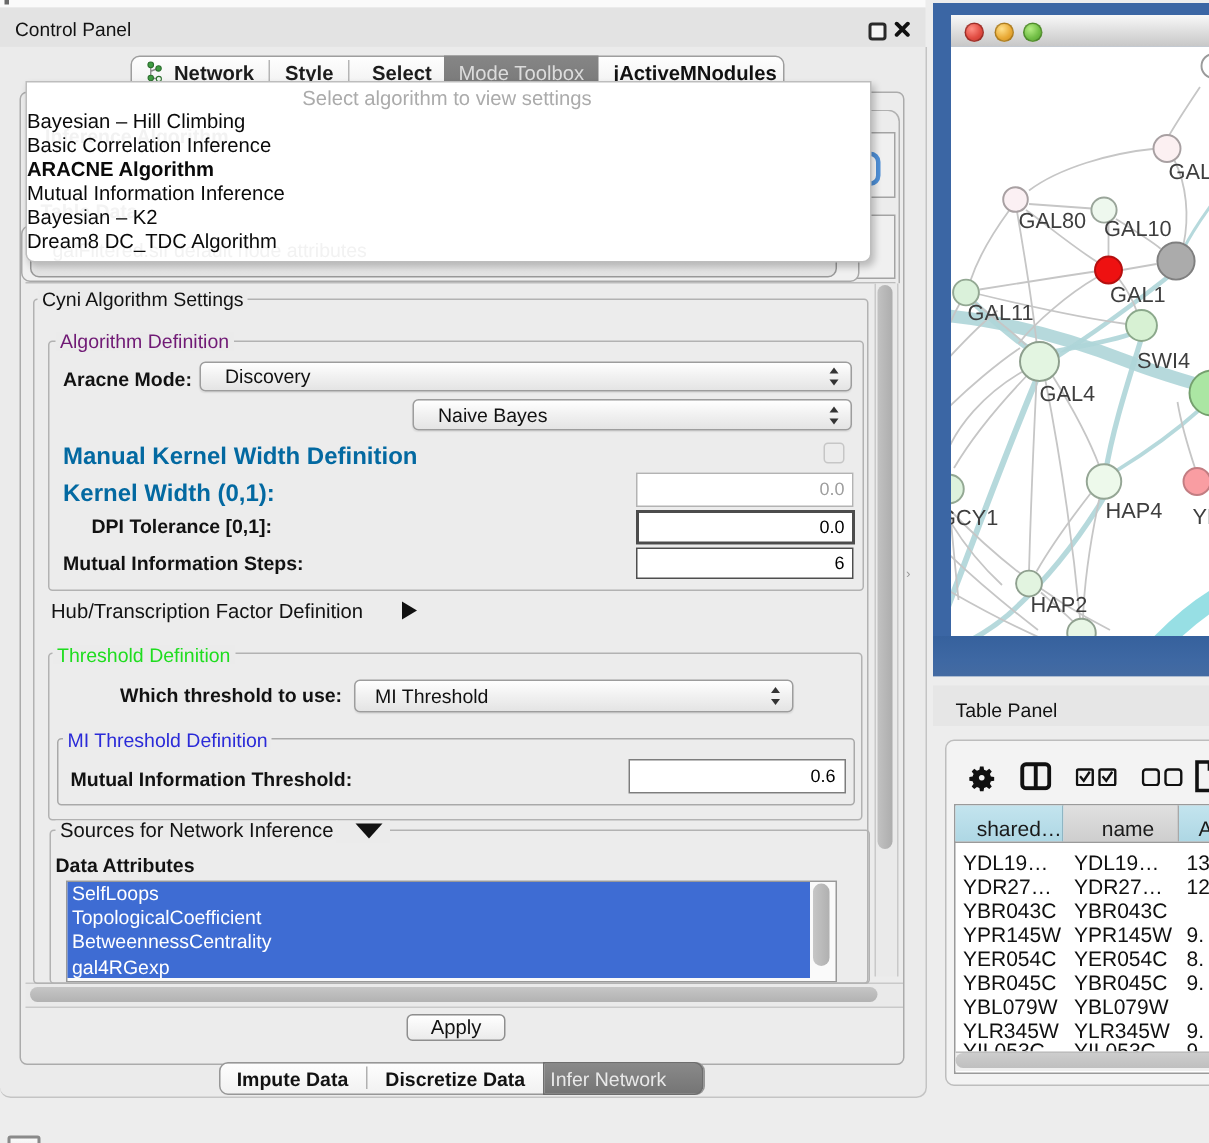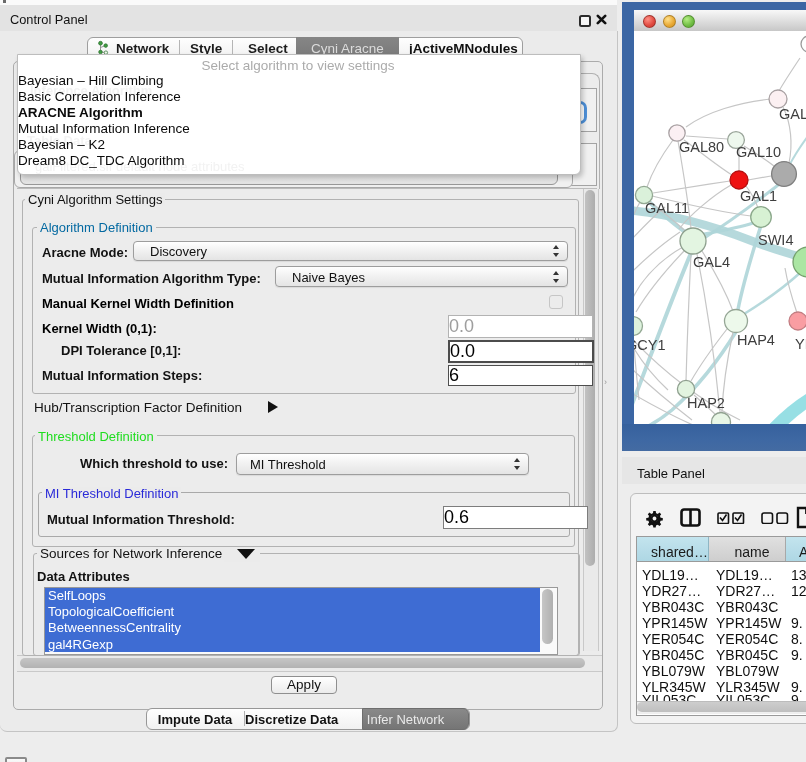--- a/index.html
+++ b/index.html
@@ -1,26 +1,26 @@
 <!DOCTYPE html>
 <html><head><meta charset="utf-8">
 <style>
   html,body{margin:0;padding:0;}
   body{width:806px;height:762px;background:#ededed;font-family:"Liberation Sans",sans-serif;overflow:hidden;}
   #root{position:relative;width:806px;height:762px;overflow:hidden;background:#ededed;}
   .abs{position:absolute;}
   .b13{font-size:13px;font-weight:bold;color:#121212;}
   .n13{font-size:13px;color:#121212;}
-  .gray13{font-size:13px;font-weight:bold;color:#000000;}
+  .gray13{font-size:16px;font-weight:bold;color:#0369a1;}
   .combo{position:absolute;border:1px solid #9d9d9d;border-radius:4px;background:linear-gradient(#ffffff,#f2f2f2 45%,#e4e4e4);box-shadow:0 1px 1px rgba(0,0,0,.08);}
   .combo .ctext{position:absolute;left:16px;top:50%;transform:translateY(-50%);font-size:13px;color:#111;}
   .spin{position:absolute;right:7px;top:50%;width:7px;height:12px;transform:translateY(-50%);}
   .spin:before{content:"";position:absolute;left:0;top:0;border-left:3.5px solid transparent;border-right:3.5px solid transparent;border-bottom:4.5px solid #333;}
   .spin:after{content:"";position:absolute;left:0;bottom:0;border-left:3.5px solid transparent;border-right:3.5px solid transparent;border-top:4.5px solid #333;}
-  .field{position:absolute;background:#fff;font-size:18px;text-align:left;margin-left:24px;}
+  .field{position:absolute;background:#fff;font-size:12px;text-align:right;}
   .group{position:absolute;border:1px solid #b2b2b2;border-radius:3px;}
   .gtitle{position:absolute;background:#ebebeb;padding:0 3px;line-height:13px;}
 </style></head>
 <body>
 <div id="root">
 
 <div class="abs" style="left:0;top:0;width:617px;height:5px;background:#fafafa;"></div>
 <div class="abs" style="left:3px;top:0;width:3px;height:3px;background:#6a6a6a;"></div>
 <div class="abs" style="left:0;top:5px;width:617px;height:26px;background:#e3e3e3;border-bottom:1px solid #d6d6d6;"></div>
 <div class="abs" style="left:10px;top:12px;font-size:12.8px;color:#121212;">Control Panel</div>
@@ -43,27 +43,26 @@
 <div class="abs" style="left:17px;top:188px;width:580px;height:1px;background:#bcbcbc;"></div>
 <div class="abs" style="left:583px;top:189px;width:14px;height:462px;background:#eaeaea;border-left:1px solid #c9c9c9;border-right:1px solid #c9c9c9;"></div>
 <div class="abs" style="left:585px;top:190px;width:10px;height:376px;background:linear-gradient(90deg,#c2c2c2,#adadad);border-radius:5px;"></div>
 <div class="abs" style="left:17px;top:655px;width:585px;height:15px;background:#eaeaea;border-top:1px solid #c9c9c9;border-bottom:1px solid #c9c9c9;"></div>
 <div class="abs" style="left:20px;top:658px;width:565px;height:10px;background:linear-gradient(#c6c6c6,#b2b2b2);border-radius:5px;"></div>
 
 <div class="group" style="left:22px;top:199px;width:555px;height:455px;"></div>
 <div class="abs gtitle n13" style="left:25px;top:193px;">Cyni Algorithm Settings</div>
 
 <div class="group" style="left:32px;top:227px;width:542px;height:165px;"></div>
-<div class="abs gtitle" style="left:37px;top:221px;font-size:13px;color:#0369a1;">Algorithm Definition</div>
+<div class="abs gtitle" style="left:37px;top:221px;font-size:13px;color:#701a75;">Algorithm Definition</div>
 <div class="abs b13" style="left:42px;top:245px;">Aracne Mode:</div>
 <div class="combo" style="left:133px;top:241px;width:433px;height:18px;">
       <span class="ctext">Discovery</span>
       <span class="spin"></span>
     </div>
-<div class="abs b13" style="left:42px;top:271px;">Mutual Information Algorithm Type:</div>
 <div class="combo" style="left:275px;top:266px;width:291px;height:19px;">
       <span class="ctext">Naive Bayes</span>
       <span class="spin"></span>
     </div>
 <div class="abs gray13" style="left:42px;top:296px;">Manual Kernel Width Definition</div>
 <div class="abs" style="left:549px;top:295px;width:12px;height:12px;border:1px solid #c6c6c6;border-radius:3px;background:#ececec;"></div>
 <div class="abs gray13" style="left:42px;top:321px;">Kernel Width (0,1):</div>
 <div class="field" style="left:424px;top:315px;width:138px;height:21px;border:1px solid #b3b3b3;line-height:21px;padding-right:5px;color:#9e9e9e;">0.0</div>
 <div class="abs b13" style="left:42px;top:343px;margin-left:19px;">DPI Tolerance [0,1]:</div>
 <div class="field" style="left:424px;top:340px;width:137px;height:19px;border:2px solid #4c4c4c;line-height:19px;padding-right:5px;color:#000;">0.0</div>
@@ -93,21 +92,21 @@
 <div class="abs" style="left:44px;top:587px;width:512px;height:66px;border:1px solid #999;background:#fafafa;"></div>
 <div class="abs" style="left:45px;top:588px;width:495px;height:64px;background:#3e6cd3;"></div>
 <div class="abs" style="left:48px;top:588px;font-size:13px;color:#fff;line-height:16.2px;">SelfLoops<br>TopologicalCoefficient<br>BetweennessCentrality<br>gal4RGexp</div>
 <div class="abs" style="left:542px;top:589px;width:11px;height:55px;background:linear-gradient(90deg,#c6c6c6,#b0b0b0);border-radius:5.5px;"></div>
 
 <div class="abs" style="left:271px;top:676px;width:64px;height:16px;border:1px solid #8f8f8f;border-radius:4px;background:linear-gradient(#ffffff,#ebebeb);text-align:center;line-height:16px;font-size:13.5px;color:#111;">Apply</div>
 
 <div class="abs" style="left:146px;top:708px;width:322px;height:20px;border:1px solid #979797;border-radius:6px;background:linear-gradient(#fefefe,#f1f1f1);"></div>
 <div class="abs b13" style="left:146px;top:712px;width:98px;text-align:center;">Impute Data</div>
 <div class="abs" style="left:244px;top:711px;width:1px;height:15px;background:#b0b0b0;"></div>
-<div class="abs b13" style="left:245px;top:712px;width:117px;text-align:left;">Discretize Data</div>
+<div class="abs b13" style="left:245px;top:712px;width:117px;text-align:center;">Discretize Data</div>
 <div class="abs" style="left:362px;top:708px;width:107px;height:22px;background:linear-gradient(#898989,#757575);border-radius:0 6px 6px 0;border:1px solid #6e6e6e;box-sizing:border-box;"></div>
 <div class="abs" style="left:362px;top:712px;width:87px;text-align:center;font-size:13px;color:#e9e9e9;">Infer Network</div>
 
 <div class="abs" style="left:5px;top:757px;width:18px;height:16px;border:2px solid #8a8a8a;border-radius:2px;background:linear-gradient(#fafafa,#ddd);"></div>
 
 <div class="abs" style="left:604px;top:377px;font-size:9px;color:#9a9a9a;">›</div>
 
 <div class="abs" style="left:87px;top:37px;width:434px;height:22px;border:1px solid #9e9e9e;border-radius:6px;background:linear-gradient(#fefefe,#f0f0f0);"></div>
 <svg class="abs" style="left:97px;top:40px;" width="12" height="16" viewBox="0 0 12 16">
  <path d="M3.5 4 L3.5 12 M3.5 12 L8.5 12.5 M3.5 7.5 L8.5 5.5" stroke="#8a8a8a" stroke-width=".9" fill="none"></path>
@@ -115,21 +114,21 @@
  <circle cx="8.7" cy="5.6" r="1.8" fill="#3f9c42" stroke="#2c6e2e" stroke-width=".7"></circle>
  <circle cx="3.5" cy="12" r="1.8" fill="#3f9c42" stroke="#2c6e2e" stroke-width=".7"></circle>
  <circle cx="8.9" cy="12.6" r="1.7" fill="#edf6ed" stroke="#2c6e2e" stroke-width=".7"></circle>
 </svg>
 <div class="abs" style="left:116px;top:41px;font-size:13.5px;font-weight:bold;color:#1c1c1c;">Network</div>
 <div class="abs" style="left:179px;top:40px;width:1px;height:16px;background:#b5b5b5;"></div>
 <div class="abs" style="left:190px;top:41px;font-size:13.5px;font-weight:bold;color:#1c1c1c;">Style</div>
 <div class="abs" style="left:232px;top:40px;width:1px;height:16px;background:#b5b5b5;"></div>
 <div class="abs" style="left:248px;top:41px;font-size:13.5px;font-weight:bold;color:#1c1c1c;">Select</div>
 <div class="abs" style="left:296px;top:37px;width:103px;height:22px;background:linear-gradient(#868686,#787878);"></div>
-<div class="abs" style="left:296px;top:41px;width:103px;text-align:center;font-size:13.5px;color:#dcdcdc;">Cyni Aracne</div>
+<div class="abs" style="left:296px;top:41px;width:103px;text-align:center;font-size:13.5px;color:#dcdcdc;">Mode Toolbox</div>
 <div class="abs" style="left:409px;top:41px;font-size:13.5px;font-weight:bold;color:#111;">jActiveMNodules</div>
 
 <div class="abs" style="left:17px;top:54px;width:562px;height:119px;background:#fff;border:1px solid #bdbdbd;border-radius:0 0 6px 6px;box-shadow:2px 3px 5px rgba(0,0,0,.22);"></div>
 <div class="abs" style="left:30px;top:83px;font-size:13px;font-weight:bold;color:#f2f2f2;">Inference Algorithm</div>
 <div class="abs" style="left:27px;top:133px;font-size:13px;font-weight:bold;color:#f3f3f3;">Table Data</div>
 <div class="abs" style="left:35px;top:159px;font-size:13px;color:#f2f2f2;">galFiltered.sif default node attributes</div>
 <div class="abs" style="left:17px;top:58px;width:562px;text-align:center;font-size:13.5px;color:#ababab;">Select algorithm to view settings</div>
 <div class="abs" style="left:18px;top:73px;font-size:13.5px;color:#0a0a0a;line-height:16px;">Bayesian – Hill Climbing<br>Basic Correlation Inference<br><b>ARACNE Algorithm</b><br>Mutual Information Inference<br>Bayesian – K2<br>Dream8 DC_TDC Algorithm</div>
 
 <div class="abs" style="left:622px;top:2px;width:184px;height:449px;background:#3b66a4;"></div>

